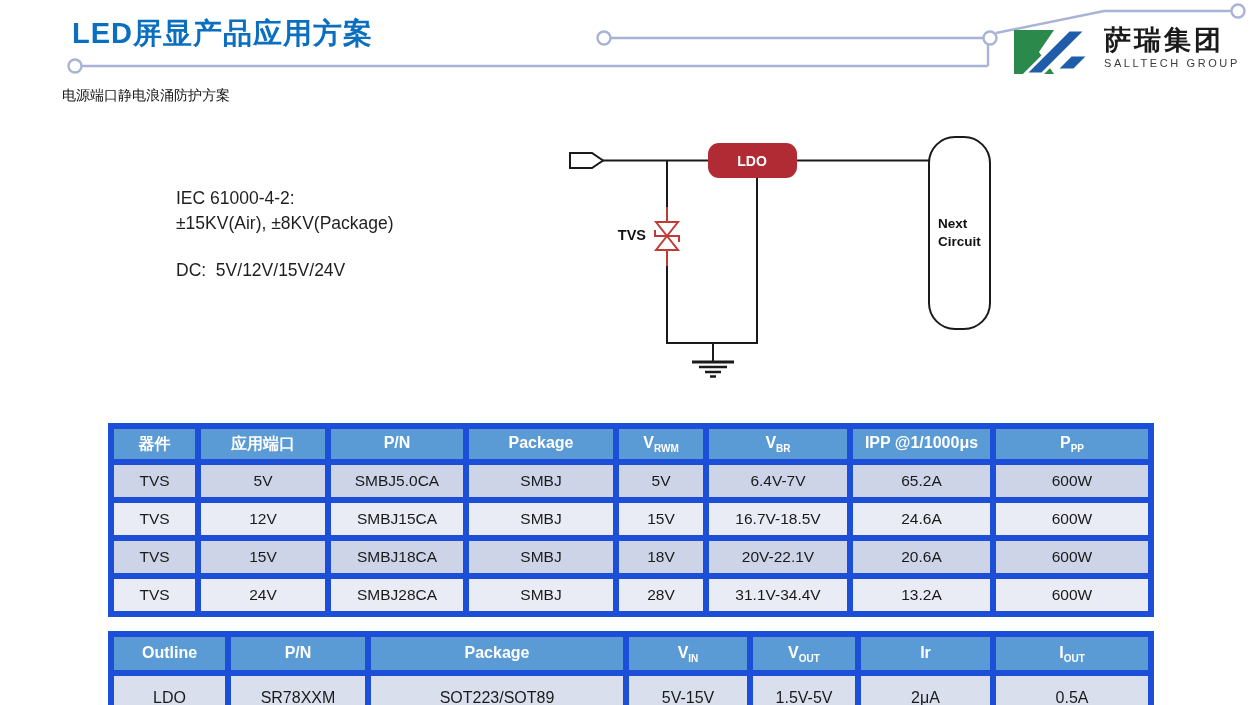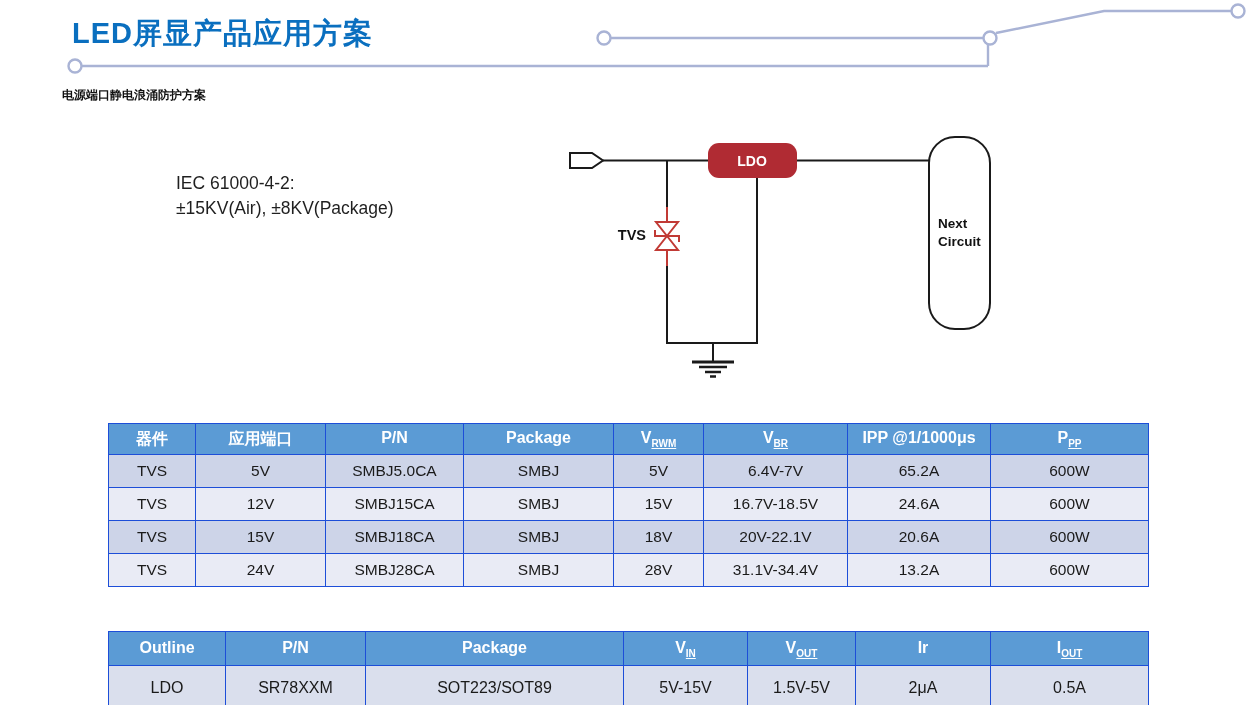--- a/index.html
+++ b/index.html
@@ -1,47 +1,47 @@
 <!DOCTYPE html>
 <html><head>
 <meta charset="utf-8">
 <style>
   html,body{margin:0;padding:0;background:#fff;}
   body{font-family:"Liberation Sans","DejaVu Sans",sans-serif;}
   #slide{position:relative;width:1255px;height:705px;background:#fff;overflow:hidden;}
 
   .page-title{position:absolute;left:72px;top:14px;font-size:29px;font-weight:700;color:#0A6FBF;letter-spacing:1px;}
-  .subtitle{position:absolute;left:62px;top:87px;font-size:12px;font-weight:700;color:#111;}
+  .subtitle{position:absolute;left:62px;top:87px;font-size:14px;font-weight:400;color:#111;}
 
   .trace-svg{position:absolute;left:0;top:0;pointer-events:none;}
 
   .logo{position:absolute;left:1012px;top:24px;display:flex;align-items:flex-start;}
   .logo-mark{width:84px;height:56px;}
   .logo-text{margin-left:8px;}
   .logo-cn{font-size:27px;font-weight:700;color:#1a1a1a;letter-spacing:3px;line-height:32px;}
   .logo-en{font-size:11px;color:#3b3b3b;letter-spacing:2.6px;margin-top:1px;}
 
-  .specs{position:absolute;left:176px;top:171px;font-size:17.5px;color:#1f1f1f;}
+  .specs{position:absolute;left:176px;top:186px;font-size:17.5px;color:#1f1f1f;}
   .spec-group{margin-bottom:23px;}
   .spec-line{white-space:pre;line-height:24.5px;}
 
   .circuit-svg{position:absolute;left:540px;top:120px;}
 
   table{border-collapse:collapse;table-layout:fixed;position:absolute;left:108px;}
   #tvs-table{top:423px;width:1040px;}
   #ldo-table{top:631px;width:1040px;}
-  th,td{border:1px solid #1d4ed8;text-align:center;vertical-align:middle;padding:0;overflow:hidden;}
+  th,td{border:6px solid #1d4ed8;text-align:center;vertical-align:middle;padding:0;overflow:hidden;}
   th{background:#5B9BD5;color:#fff;font-size:16px;font-weight:700;}
   #tvs-table th{height:30px;}
   #tvs-table td{height:32px;font-size:15.5px;color:#1a1a1a;}
   #tvs-table tr.band-dark td{background:#CDD4E8;}
   #tvs-table tr.band-light td{background:#E9EBF5;}
   #ldo-table th{height:33px;}
   #ldo-table td{height:44px;font-size:16px;color:#1a1a1a;background:#DADFED;}
-  sub{font-size:10px;font-weight:700;vertical-align:-4px;letter-spacing:0;text-decoration:underline;}
+  sub{font-size:10px;font-weight:700;vertical-align:-4px;letter-spacing:0;}
 </style>
 </head>
 <body>
 
 <div id="slide">
 
   <svg class="trace-svg" width="1255" height="95" viewBox="0 0 1255 95">
     <g stroke="#A9B3D5" stroke-width="2.4" fill="none">
       <line x1="611" y1="38" x2="983" y2="38"></line>
       <line x1="82" y1="66" x2="988" y2="66"></line>
@@ -51,27 +51,41 @@
     <g fill="#fff" stroke="#A9B3D5" stroke-width="2.4">
       <circle cx="604" cy="38" r="6.5"></circle>
       <circle cx="990" cy="38" r="6.5"></circle>
       <circle cx="75" cy="66" r="6.5"></circle>
       <circle cx="1238" cy="11" r="6.5"></circle>
     </g>
   </svg>
 
   <div class="page-title">LED屏显产品应用方案</div>
 
+  <div class="logo">
+    <svg class="logo-mark" viewBox="0 0 84 56">
+      <polygon points="2,6 42,6 27,28 42,50 2,50" fill="#2B8A4B"></polygon>
+      <polygon points="57,6 74,6 30,50 13,50" stroke="#fff" stroke-width="3" fill="#1F5CA9"></polygon>
+      <polygon points="59,31 77,31 62,46 44,46" stroke="#fff" stroke-width="3" fill="#1F5CA9"></polygon>
+    </svg>
+    <div class="logo-text">
+      <div class="logo-cn">萨瑞集团</div>
+      <div class="logo-en">SALLTECH GROUP</div>
+    </div>
+  </div>
 
   <div class="subtitle">电源端口静电浪涌防护方案</div>
 
   <div class="specs">
     <div class="spec-group">
       <div class="spec-line">IEC 61000-4-2:</div>
       <div class="spec-line">±15KV(Air), ±8KV(Package)</div>
+    </div>
+    <div class="spec-group">
+      <div class="spec-line">DC:  5V/12V/15V/24V</div>
     </div>
   </div>
 
   <svg class="circuit-svg" width="470" height="270" viewBox="540 120 470 270">
     <g stroke="#1a1a1a" stroke-width="2" fill="none">
       <line x1="603" y1="160.5" x2="708" y2="160.5"></line>
       <line x1="797" y1="160.5" x2="929" y2="160.5"></line>
       <line x1="667" y1="160.5" x2="667" y2="207"></line>
       <line x1="667" y1="266" x2="667" y2="344"></line>
       <line x1="757" y1="178" x2="757" y2="344"></line>

